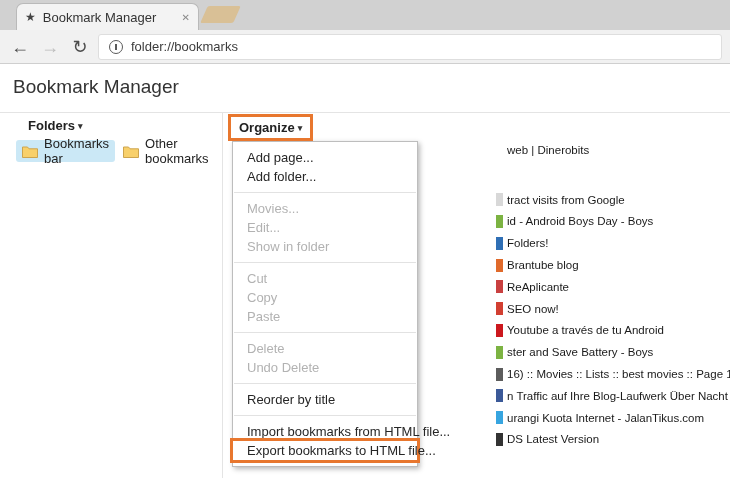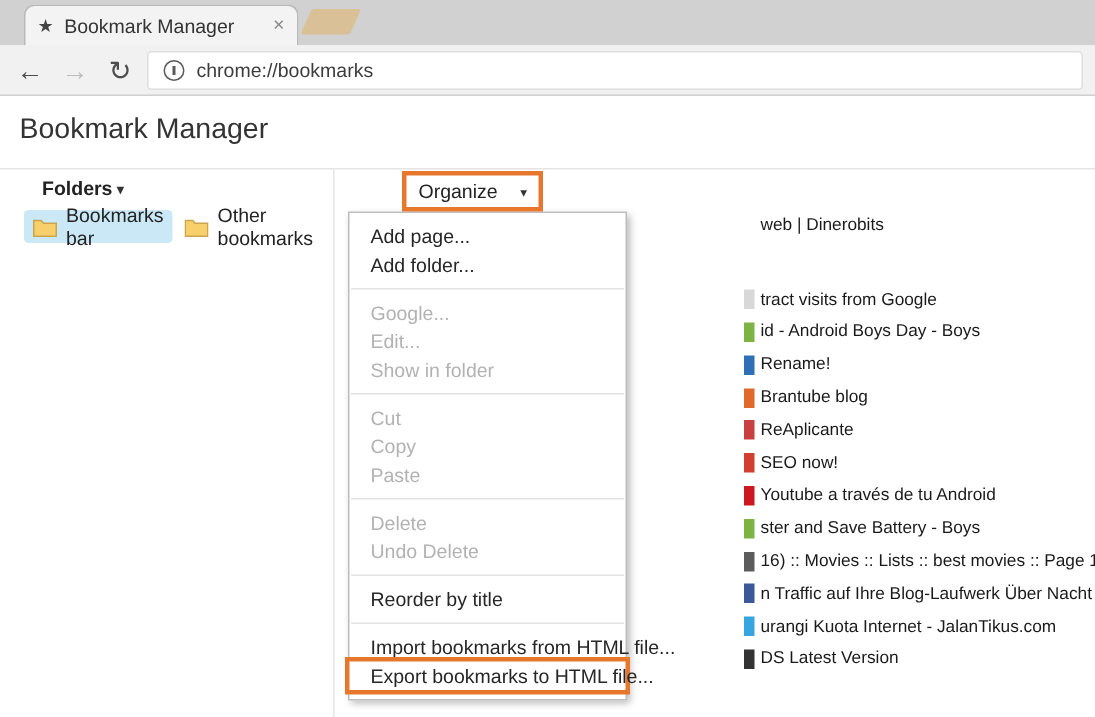--- a/index.html
+++ b/index.html
@@ -54,23 +54,23 @@
 
   .folder-list { position:absolute; left:16px; top:140px; width:170px; display:flex; flex-direction:row; gap:2px; }
   .folder-item {
     display:flex; align-items:center; gap:6px; height:22px; padding:0 6px;
     font-size:13px; color:#222; border-radius:3px; cursor:pointer; width:148px;
   }
   .folder-icon { flex:none; display:block; }
 
   .organize-btn {
     position:absolute; left:231px; top:117px; padding:3px 8px;
-    font-size:13px; font-weight:normal; color:#222; background:#fff;
-    display:flex; align-items:center; gap:15px; cursor:pointer;
-    box-shadow:0 0 0 3px var(--accent); z-index:3;margin-left:40px;
+    font-size:13px; font-weight:bold; color:#222; background:#fff;
+    display:flex; align-items:center; gap:3px; cursor:pointer;
+    box-shadow:0 0 0 3px var(--accent); z-index:3;
   }
 
   
   .bookmark-list { position:absolute; left:458px; top:139px; width:272px; z-index:1; }
   .bm-row { display:flex; align-items:center; gap:4px; height:21.8px; cursor:pointer;margin-left:38px; }
   .bm-row:first-child { margin-bottom:28px; }
   .bm-ico { width:7px; height:13px; flex:none; background:transparent; }
   .bm-label { font-size:11.5px; color:#1a1a1a; white-space:nowrap; }
 
   
@@ -98,21 +98,21 @@
   </div>
   <div class="newtab-btn"></div>
 </div>
 
 <div class="toolbar">
   <span class="nav-btn">←</span>
   <span class="nav-btn disabled">→</span>
   <span class="nav-btn">↻</span>
   <div class="omnibox">
     <span class="info-icon"></span>
-    <span class="url-text">chrome://bookmarks</span>
+    <span class="url-text">folder://bookmarks</span>
   </div>
 </div>
 
 <div class="page-title">Bookmark Manager</div>
 <div class="h-divider"></div>
 <div class="v-divider"></div>
 
 <div class="folders-header">
   <span>Folders</span>
   <span class="caret">▾</span>
@@ -146,21 +146,21 @@
   <div class="bm-row">
       <span class="bm-ico" style="background: rgb(216, 216, 216);"></span>
       <span class="bm-label">tract visits from Google</span>
     </div>
   <div class="bm-row">
       <span class="bm-ico" style="background: rgb(124, 179, 66);"></span>
       <span class="bm-label">id - Android Boys Day - Boys</span>
     </div>
   <div class="bm-row">
       <span class="bm-ico" style="background: rgb(47, 111, 181);"></span>
-      <span class="bm-label">Rename!</span>
+      <span class="bm-label">Folders!</span>
     </div>
   <div class="bm-row">
       <span class="bm-ico" style="background: rgb(224, 106, 43);"></span>
       <span class="bm-label">Brantube blog</span>
     </div>
   <div class="bm-row">
       <span class="bm-ico" style="background: rgb(201, 64, 64);"></span>
       <span class="bm-label">ReAplicante</span>
     </div>
   <div class="bm-row">
@@ -190,21 +190,21 @@
   <div class="bm-row">
       <span class="bm-ico" style="background: rgb(51, 51, 51);"></span>
       <span class="bm-label">DS Latest Version</span>
     </div>
 </div>
 
 <div class="menu">
   <div class="menu-item">Add page...</div>
   <div class="menu-item">Add folder...</div>
   <div class="menu-sep"></div>
-  <div class="menu-item disabled">Google...</div>
+  <div class="menu-item disabled">Movies...</div>
   <div class="menu-item disabled">Edit...</div>
   <div class="menu-item disabled">Show in folder</div>
   <div class="menu-sep"></div>
   <div class="menu-item disabled">Cut</div>
   <div class="menu-item disabled">Copy</div>
   <div class="menu-item disabled">Paste</div>
   <div class="menu-sep"></div>
   <div class="menu-item disabled">Delete</div>
   <div class="menu-item disabled">Undo Delete</div>
   <div class="menu-sep"></div>

